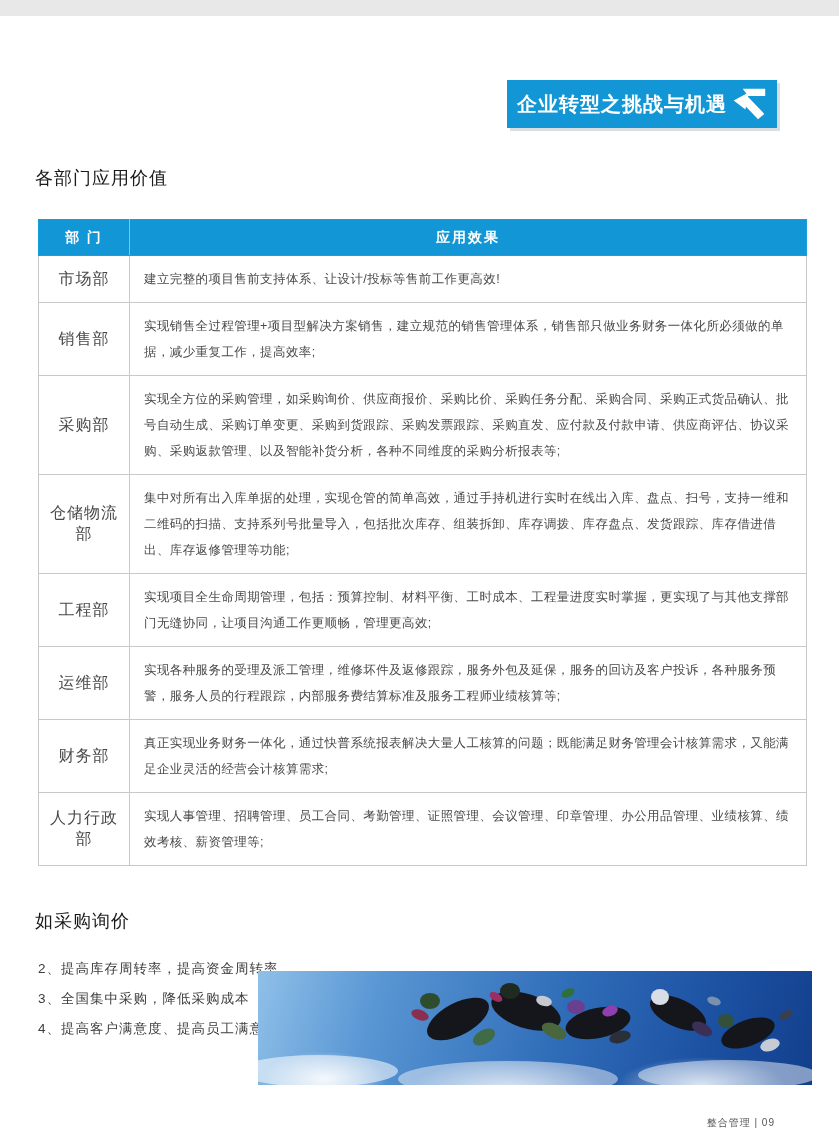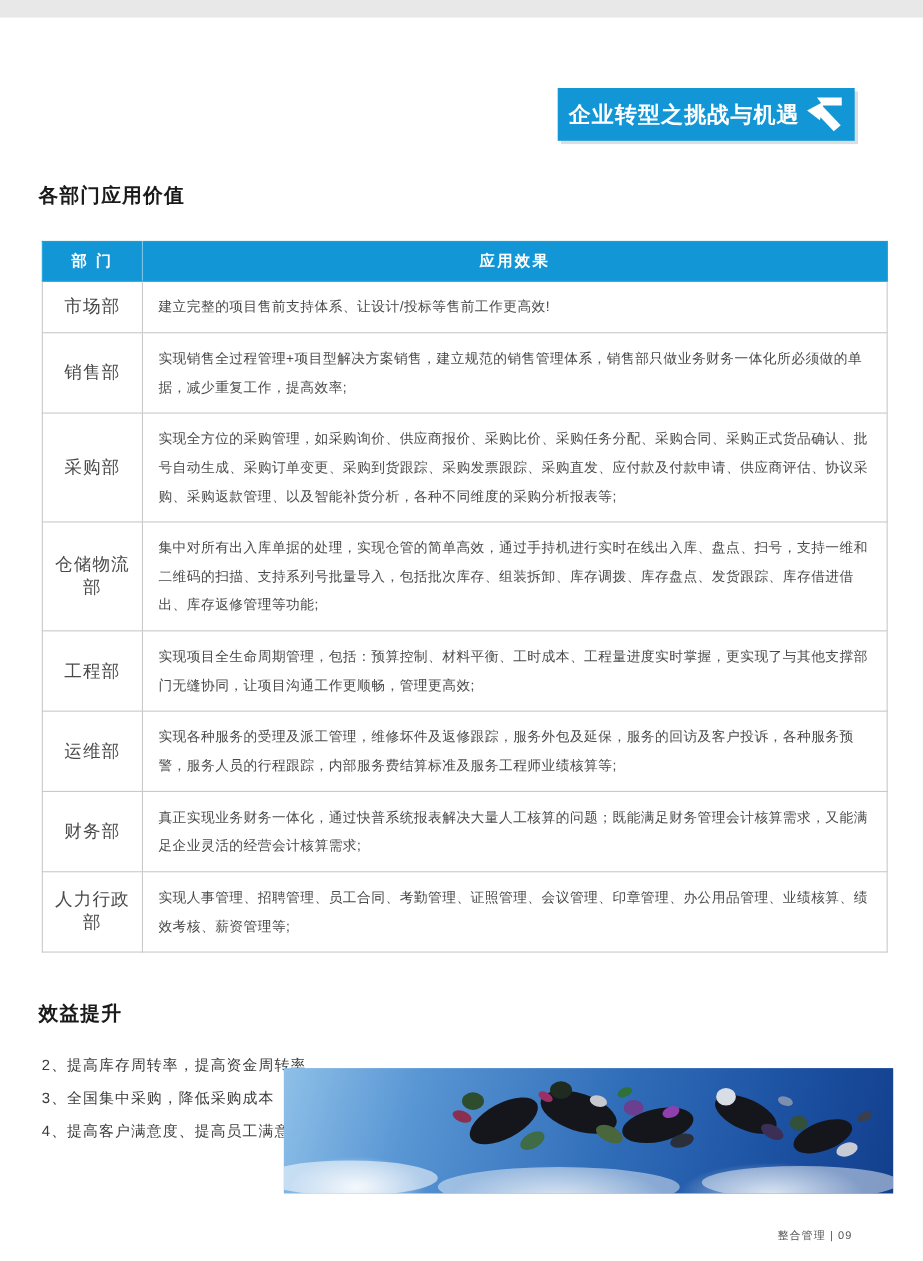--- a/index.html
+++ b/index.html
@@ -20,35 +20,36 @@
     gap:4px;
     box-shadow:3px 3px 0 rgba(190,195,200,.55);
   }
   .banner-text{
     color:#fff;font-weight:bold;font-size:20px;letter-spacing:1px;
   }
   .banner-icon{width:36px;height:36px;display:inline-block;}
   
   .sec-title{
     position:absolute;left:35px;
-    font-size:18px;font-weight:bold;color:#1a1a1a;letter-spacing:1px;margin:0;
+    font-size:18px;font-weight:normal;color:#1a1a1a;letter-spacing:1px;margin:0;
   }
   .sec1-title{top:150px;}
   .sec2-title{top:893px;}
   
   .dept-table{
     position:absolute;left:38px;top:203px;width:769px;
     border-collapse:collapse;table-layout:fixed;
     font-size:12.5px;color:#4a4a4a;
   }
   .dept-table th{
     background:var(--accent,#1296d5);
     color:#ffffff;font-weight:bold;font-size:14px;
     height:33px;text-align:center;letter-spacing:2px;
     border:1px solid #15a0da;
+    font-family:Liberation Serif, serif;
   }
   .dept-table th:first-child{border-right:1px solid rgba(255,255,255,.45);}
   .dept-table td{
     border:1px solid #c9c9c9;
     vertical-align:middle;
   }
   .col-dept{width:88px;}
   .dept-cell{
     text-align:center;font-size:16px;color:#4a4a4a;letter-spacing:1px;
     padding:10px 4px;
@@ -133,21 +134,21 @@
         <td class="dept-cell">财务部</td>
         <td class="effect-cell">真正实现业务财务一体化，通过快普系统报表解决大量人工核算的问题；既能满足财务管理会计核算需求，又能满足企业灵活的经营会计核算需求;</td>
       </tr>
       <tr>
         <td class="dept-cell">人力行政部</td>
         <td class="effect-cell">实现人事管理、招聘管理、员工合同、考勤管理、证照管理、会议管理、印章管理、办公用品管理、业绩核算、绩效考核、薪资管理等;</td>
       </tr>
     </tbody>
   </table>
 
-  <h2 class="sec-title sec2-title">效益提升</h2>
+  <h2 class="sec-title sec2-title">如采购询价</h2>
 
   <ul class="benefit-list">
     <li>2、提高库存周转率，提高资金周转率</li>
     <li>3、全国集中采购，降低采购成本</li>
     <li>4、提高客户满意度、提高员工满意度!</li>
   </ul>
 
   <div class="photo">
     <svg viewBox="0 0 554 114" preserveAspectRatio="none">
 

